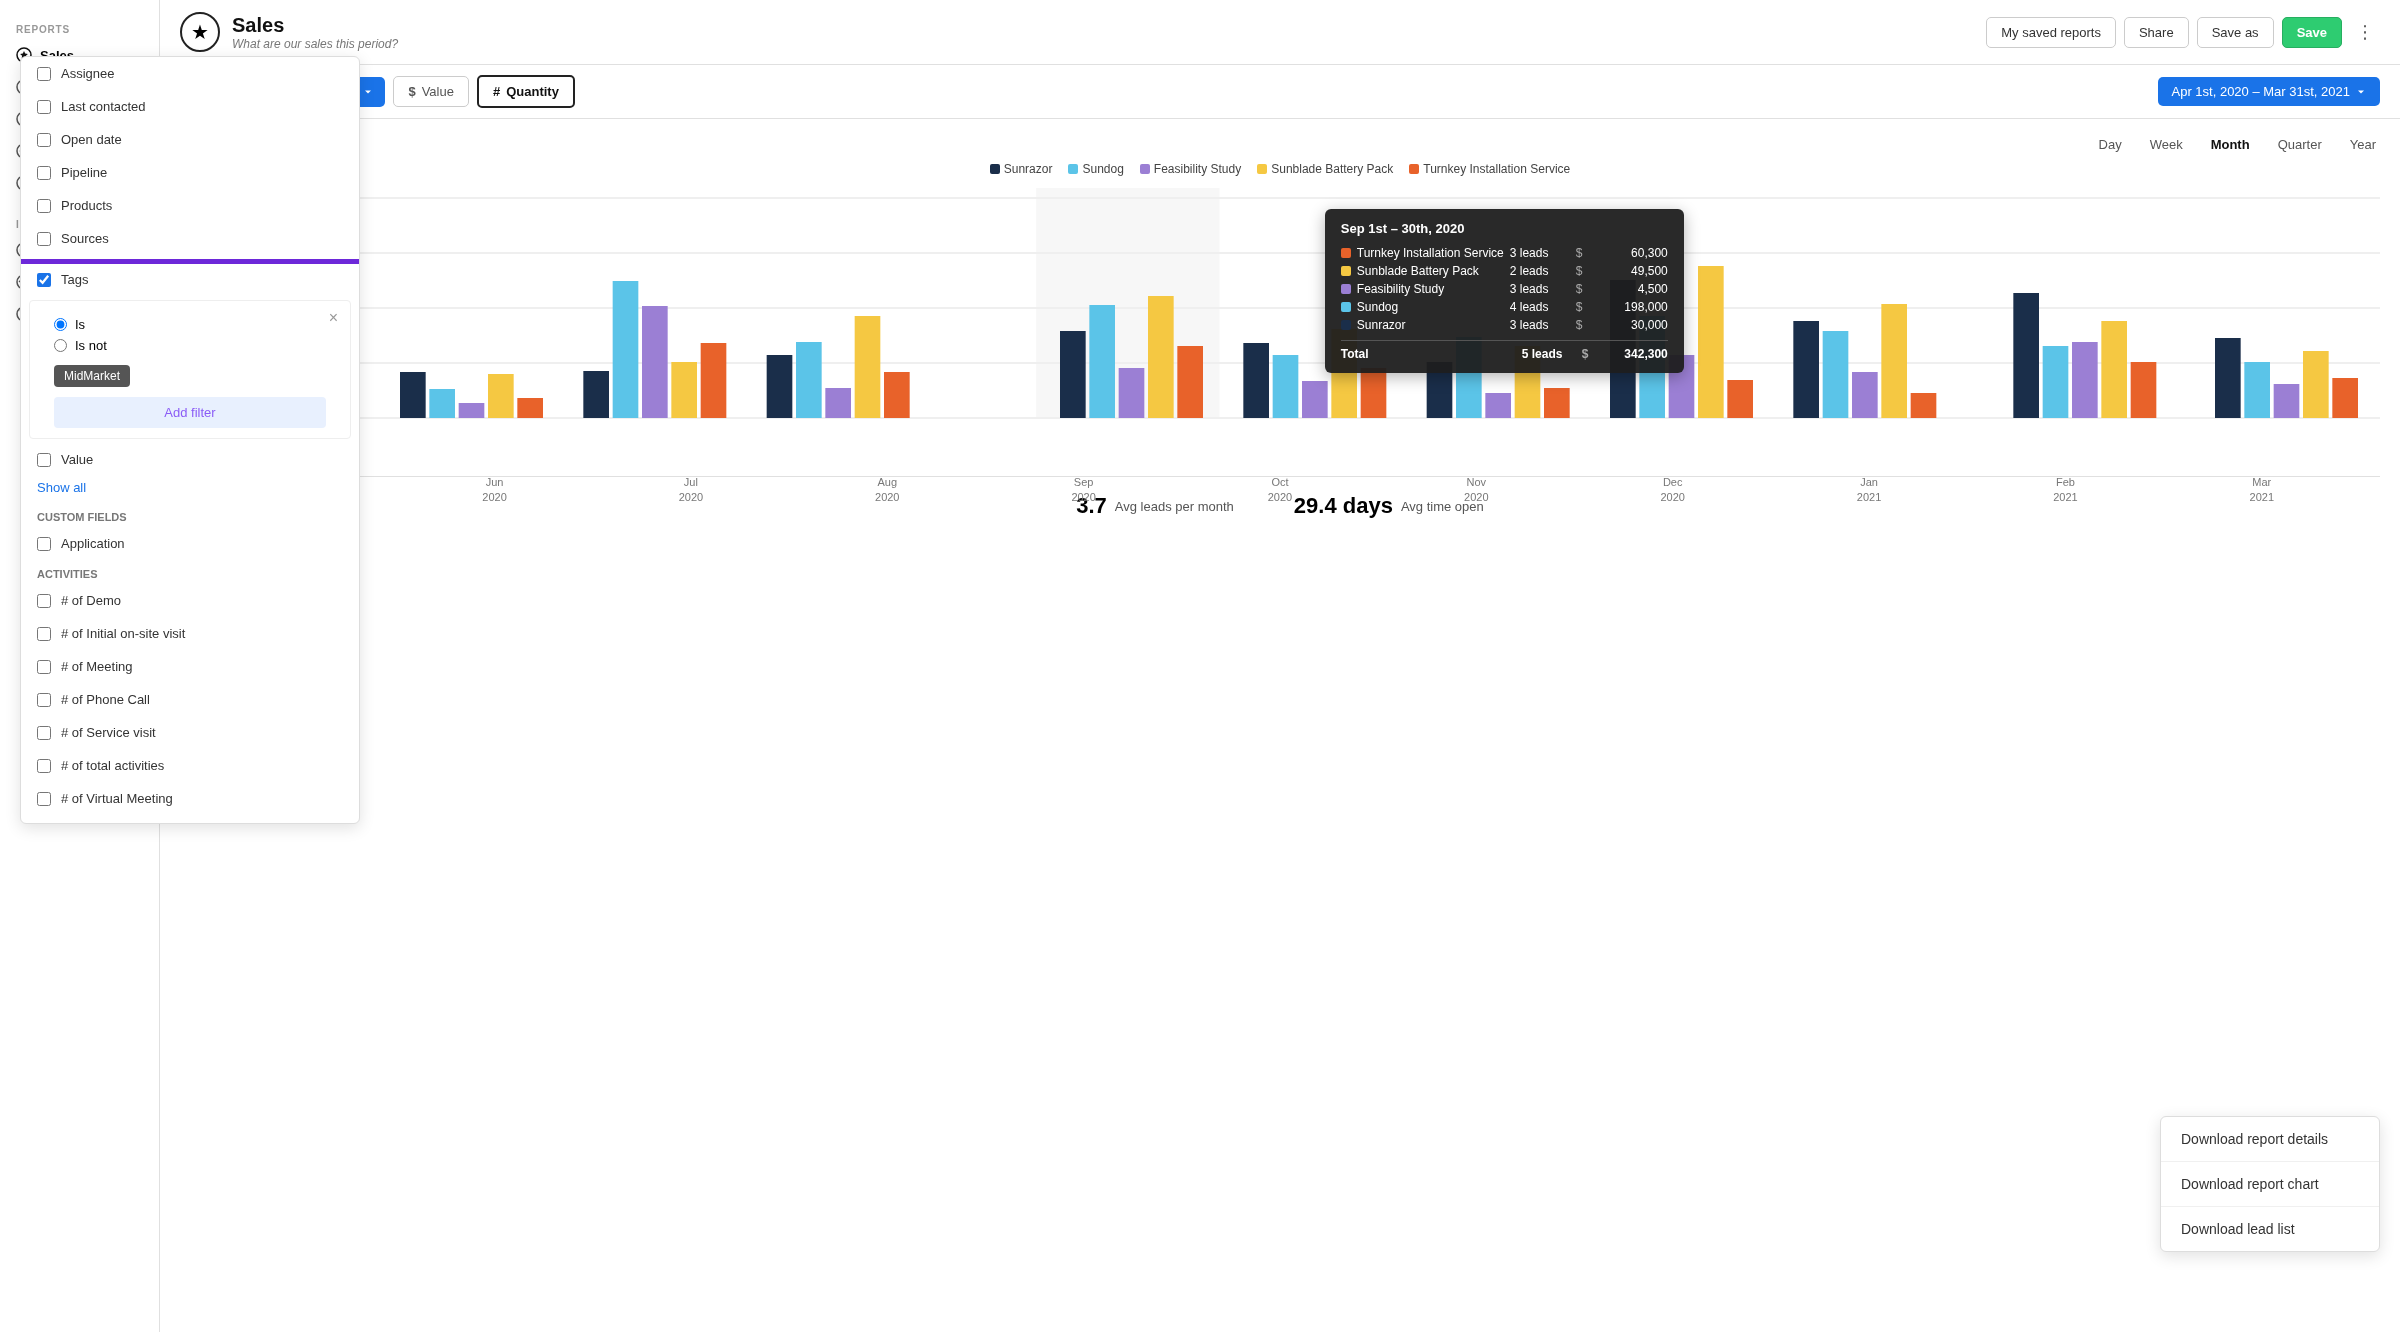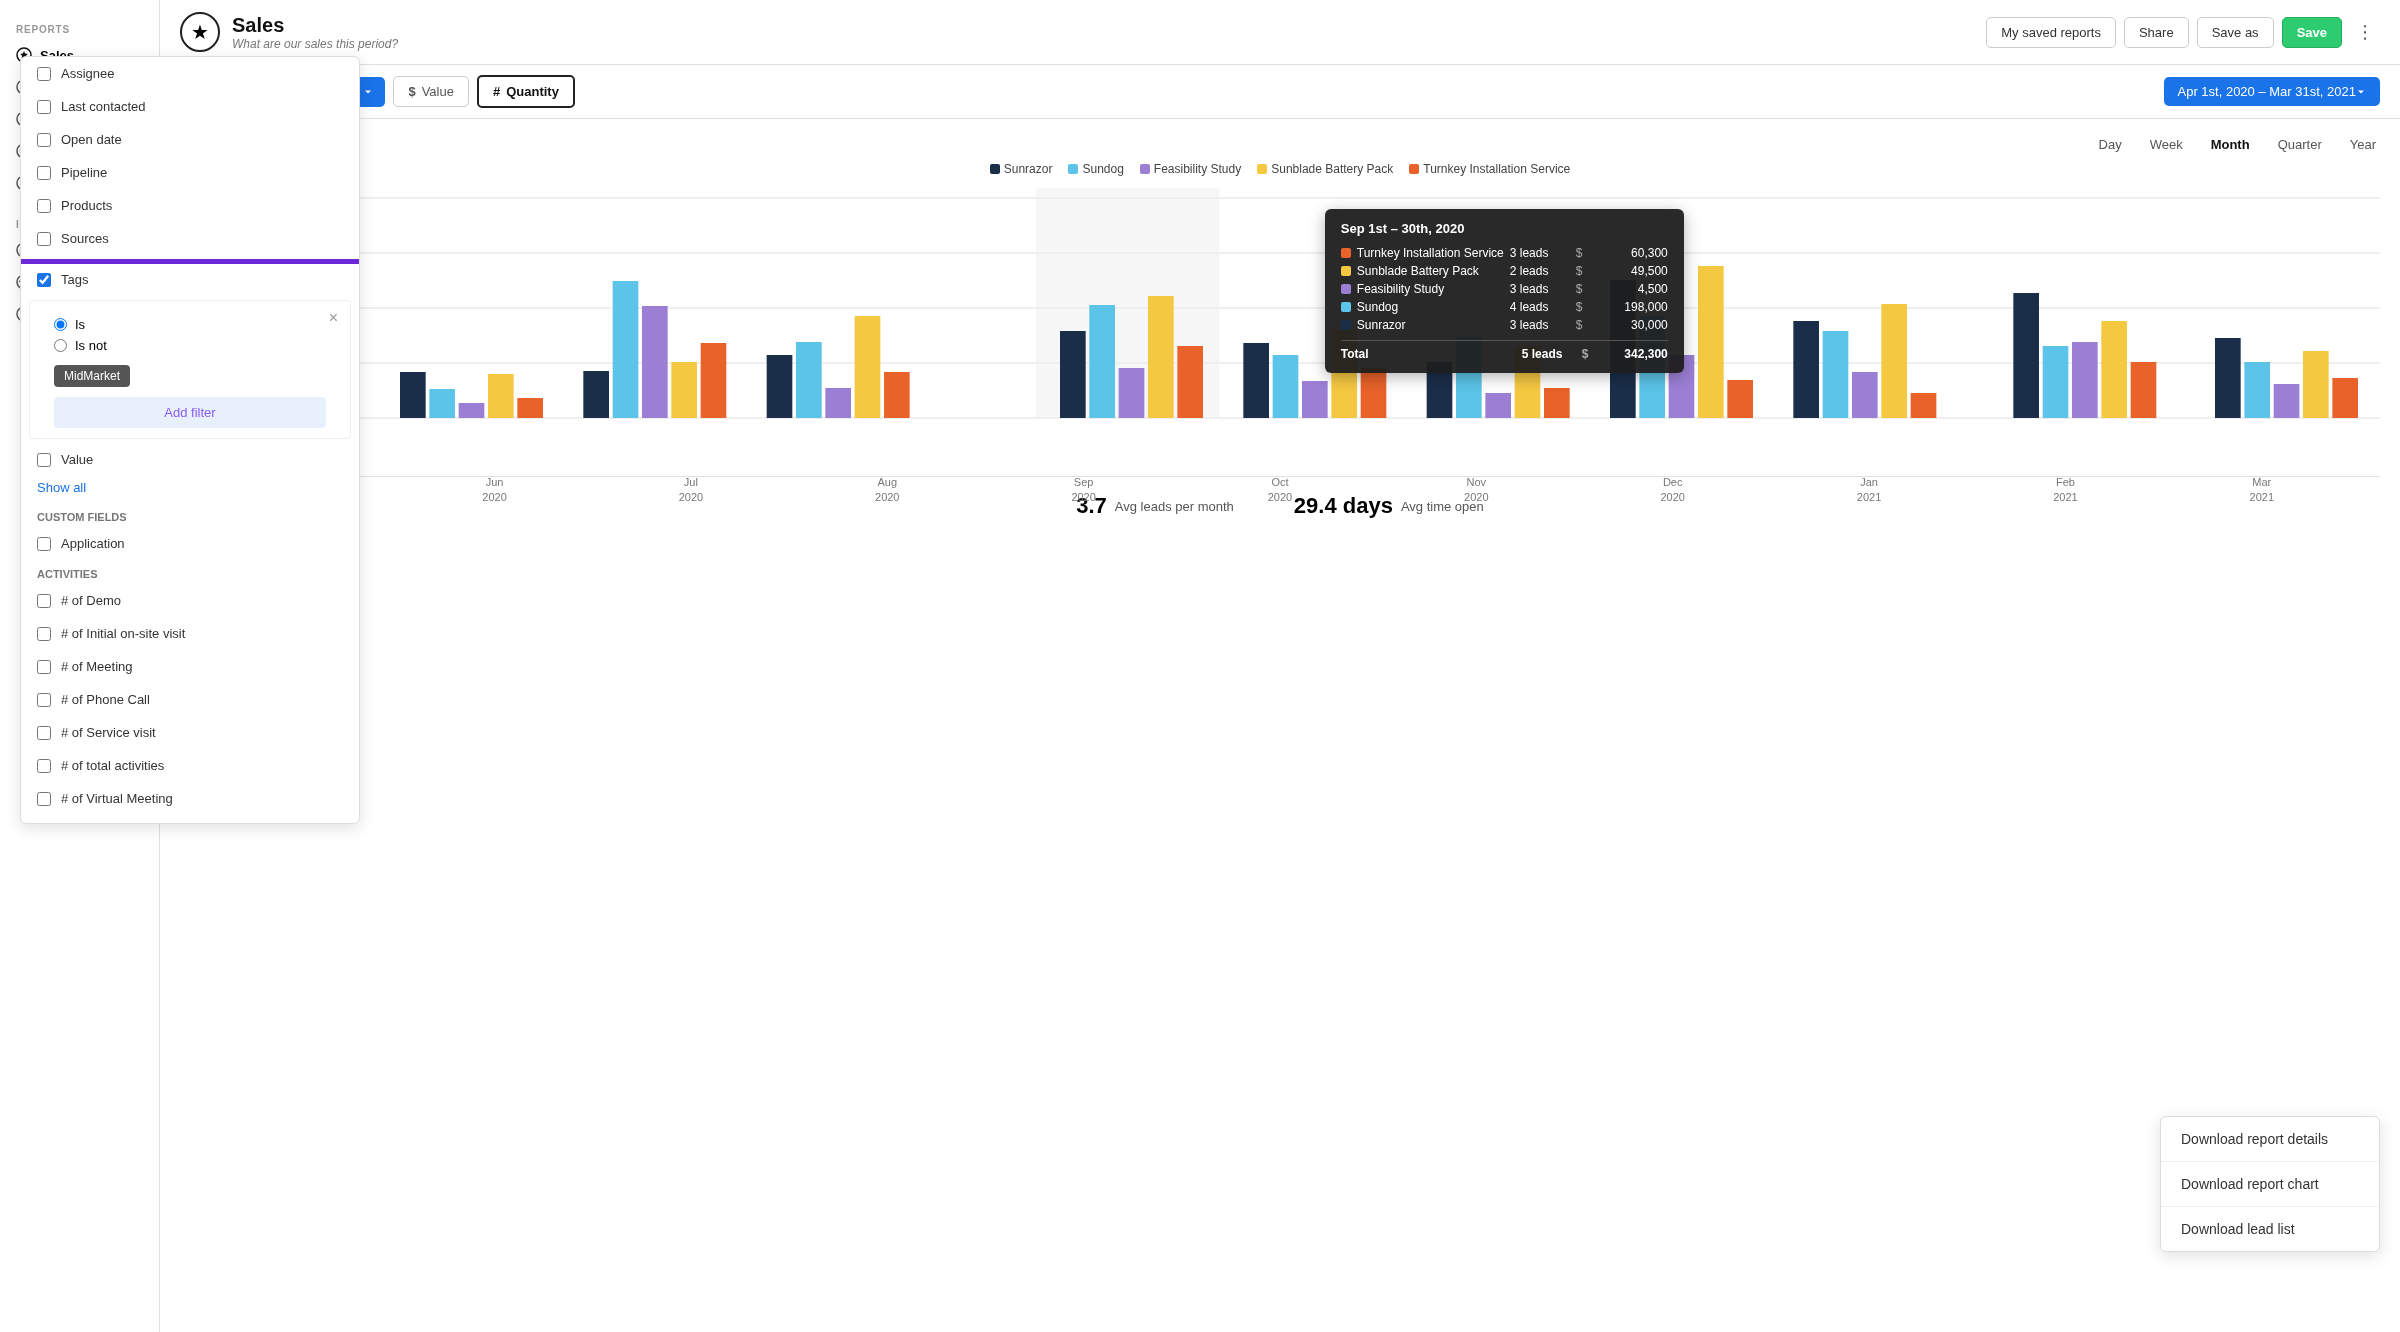--- a/index.html
+++ b/index.html
@@ -139,20 +139,21 @@
     .metric-btn.active {
       border: 2px solid #222;
       color: #111;
       font-weight: 600;
     }
     .metric-btn .symbol { font-weight: 600; }
     .date-range-btn {
       margin-left: auto;
       display: flex;
       align-items: center;
+      gap: 6px;
       padding: 7px 14px;
       background: #1a73e8;
       color: #fff;
       border-radius: 5px;
       cursor: pointer;
       font-size: 13px;
       border: none;
     }
 
     

